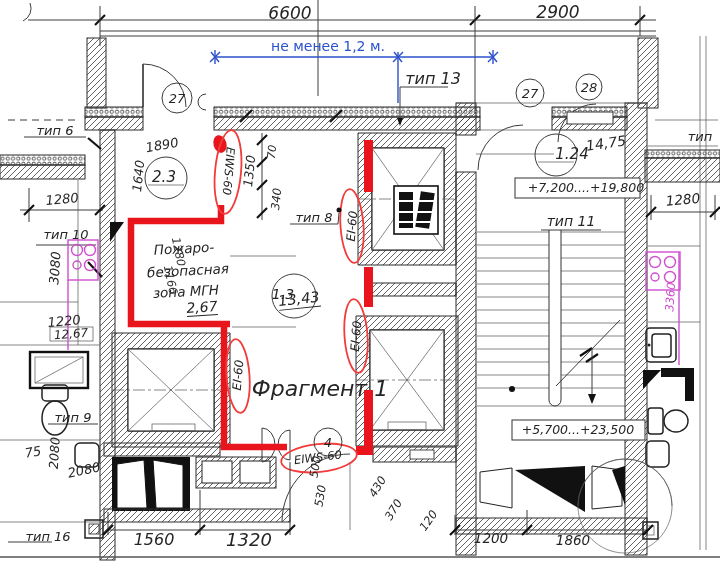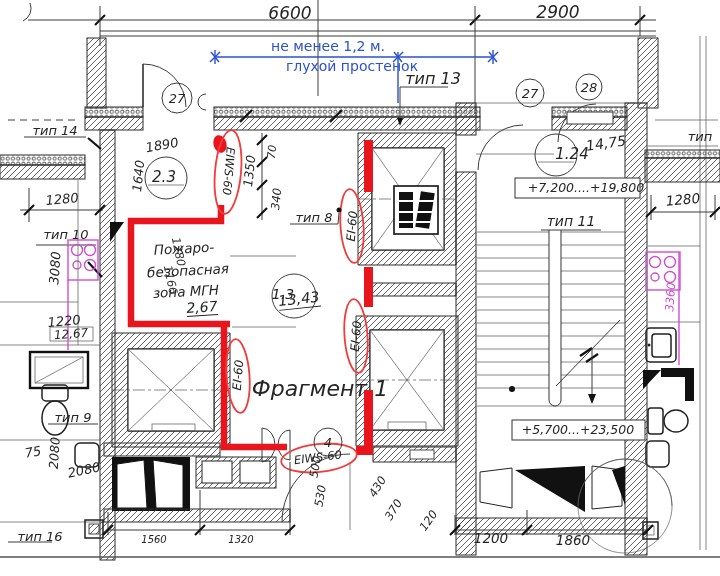--- a/index.html
+++ b/index.html
@@ -336,27 +336,26 @@
     <rect class="fix" x="646" y="441" width="23" height="26" rx="5"></rect>
     <path class="thin" d="M578,506 A47,47 0 0 1 672,506"></path>
     <circle class="thin" cx="625" cy="506" r="47" fill="none" stroke-dasharray="2 0"></circle>
   </g>
 </svg>
 
 <div class="lbl" style="left:290px;top:13px;font-size:17px">6600</div>
 <div class="lbl" style="left:558px;top:12px;font-size:17px">2900</div>
 
 <div class="lbl blue" style="left:328px;top:46px;font-size:14px">не менее 1,2 м.</div>
-<div class="lbl blue" style="left:352px;top:66px;font-size:14px">глухой простенок</div>
-
-<div class="lbl" style="left:55px;top:130px">тип 14</div>
+
+<div class="lbl" style="left:55px;top:130px">тип 6</div>
 <div class="lbl" style="left:433px;top:79px;font-size:16px">тип 13</div>
 <div class="lbl" style="left:66px;top:234px">тип 10</div>
 <div class="lbl" style="left:73px;top:417px">тип 9</div>
-<div class="lbl" style="left:40px;top:536px">тип 16</div>
+<div class="lbl" style="left:48px;top:536px">тип 16</div>
 <div class="lbl" style="left:314px;top:217px">тип 8</div>
 <div class="lbl" style="left:571px;top:221px;font-size:14px">тип 11</div>
 <div class="lbl" style="left:700px;top:136px">тип</div>
 
 <div class="lbl" style="left:177px;top:98px">27</div>
 <div class="lbl" style="left:530px;top:93px">27</div>
 <div class="lbl" style="left:589px;top:87px">28</div>
 <div class="lbl" style="left:328px;top:442px">4</div>
 
 <div class="lbl" style="left:164px;top:177px;font-size:15px">2.3</div>
@@ -387,22 +386,22 @@
 <div class="lbl" style="left:139px;top:176px;font-size:12.5px;transform:translate(-50%,-50%) rotate(-84deg)">1640</div>
 <div class="lbl" style="left:250px;top:171px;font-size:12.5px;transform:translate(-50%,-50%) rotate(-84deg)">1350</div>
 <div class="lbl" style="left:272px;top:152px;font-size:11px;transform:translate(-50%,-50%) rotate(-84deg)">70</div>
 <div class="lbl" style="left:277px;top:199px;font-size:11.5px;transform:translate(-50%,-50%) rotate(-84deg)">340</div>
 <div class="lbl" style="left:62px;top:199px;transform:translate(-50%,-50%) rotate(-5deg)">1280</div>
 <div class="lbl" style="left:55px;top:268px;transform:translate(-50%,-50%) rotate(-86deg)">3080</div>
 <div class="lbl" style="left:64px;top:321px;transform:translate(-50%,-50%) rotate(-5deg)">1220</div>
 <div class="lbl" style="left:33px;top:452px;transform:translate(-50%,-50%) rotate(-10deg)">75</div>
 <div class="lbl" style="left:55px;top:453px;font-size:12.5px;transform:translate(-50%,-50%) rotate(-86deg)">2080</div>
 <div class="lbl" style="left:84px;top:470px;transform:translate(-50%,-50%) rotate(-12deg)">2080</div>
-<div class="lbl" style="left:154px;top:540px;font-size:10px">1560</div>
-<div class="lbl" style="left:241px;top:540px;font-size:10px">1320</div>
+<div class="lbl" style="left:154px;top:540px;font-size:16px">1560</div>
+<div class="lbl" style="left:249px;top:540px;font-size:18px">1320</div>
 <div class="lbl" style="left:316px;top:467px;font-size:11.5px;transform:translate(-50%,-50%) rotate(-80deg)">500</div>
 <div class="lbl" style="left:321px;top:496px;font-size:11.5px;transform:translate(-50%,-50%) rotate(-80deg)">530</div>
 <div class="lbl" style="left:429px;top:521px;font-size:11.5px;transform:translate(-50%,-50%) rotate(-55deg)">120</div>
 <div class="lbl" style="left:378px;top:487px;font-size:11.5px;transform:translate(-50%,-50%) rotate(-58deg)">430</div>
 <div class="lbl" style="left:394px;top:510px;font-size:11.5px;transform:translate(-50%,-50%) rotate(-58deg)">370</div>
 <div class="lbl" style="left:491px;top:539px;font-size:13.5px">1200</div>
 <div class="lbl" style="left:573px;top:541px;font-size:13.5px">1860</div>
 <div class="lbl" style="left:683px;top:200px;font-size:13.5px;transform:translate(-50%,-50%) rotate(-5deg)">1280</div>
 <div class="lbl mag" style="left:671px;top:297px;font-size:11.5px;transform:translate(-50%,-50%) rotate(-86deg)">3360</div>
 <div class="lbl" style="left:178px;top:252px;font-size:11.5px;color:#333;transform:translate(-50%,-50%) rotate(78deg)">1280</div>

